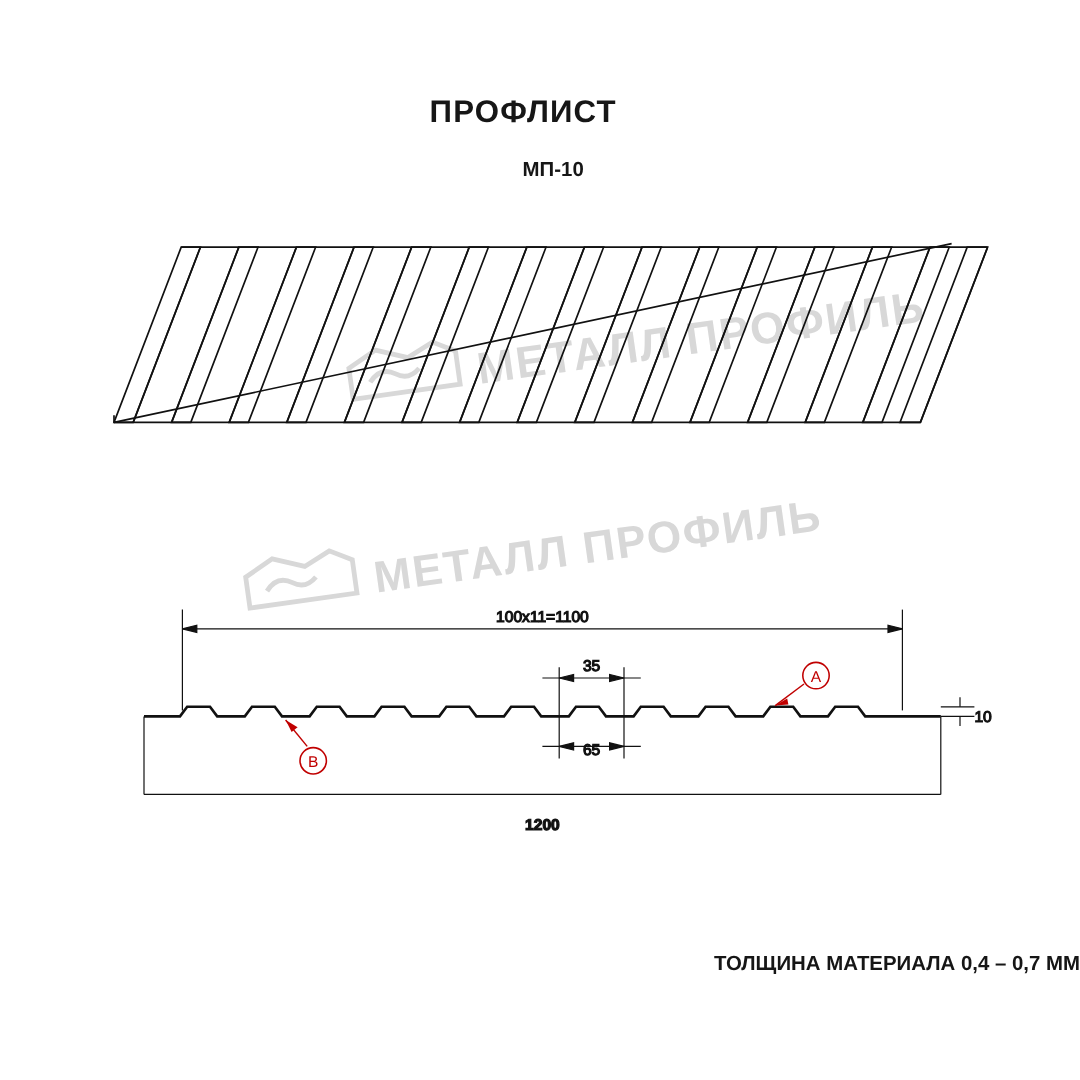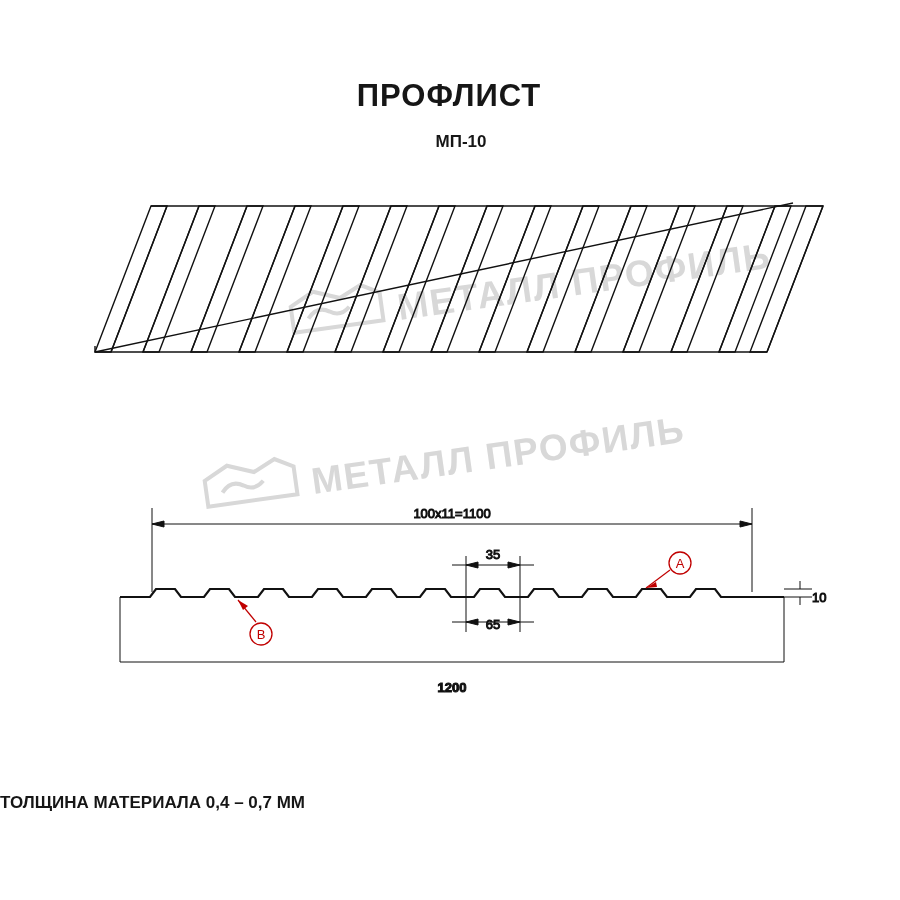--- a/index.html
+++ b/index.html
@@ -20,42 +20,41 @@
     left: 0; top: 0;
     width: 900px;
     height: 900px;
   }
   .title {
     position: absolute;
     top: 78px;
     left: 0;
     width: 872px;
     text-align: center;
-    font-size: 31px;
+    font-size: 26px;
     font-weight: bold;
     letter-spacing: 1px;
     color: #161616;
-    margin-left: 13px;
   }
   .subtitle {
     position: absolute;
     top: 132px;
     left: 11px;
     width: 900px;
     text-align: center;
     font-size: 17px;
     font-weight: bold;
     color: #161616;
   }
   .footnote {
     position: absolute;
     top: 793px;
     left: 0;
     width: 900px;
-    text-align: left;
+    text-align: right;
     font-size: 17px;
     font-weight: bold;
     color: #161616;
   }
   svg { display: block; }
   .wm {
     position: absolute;
     pointer-events: none;
   }
   .wm-text {

